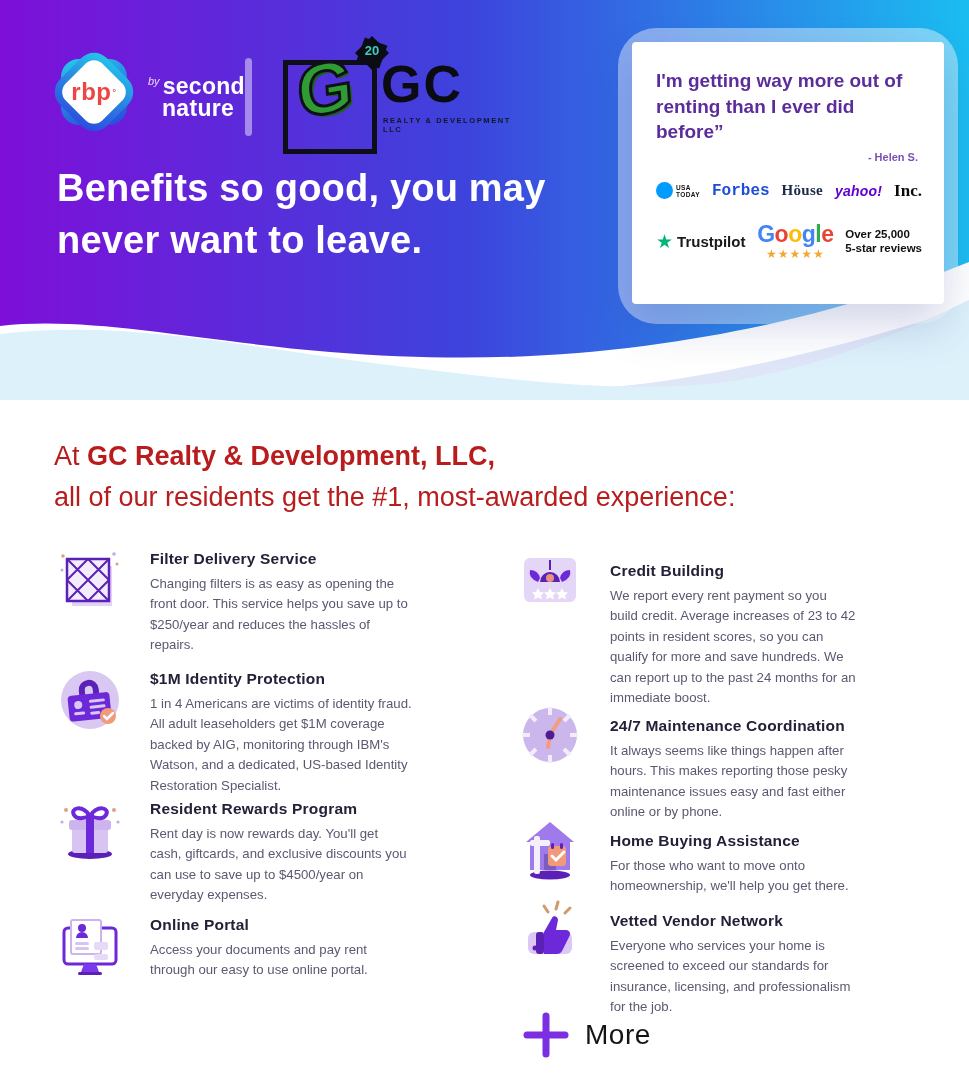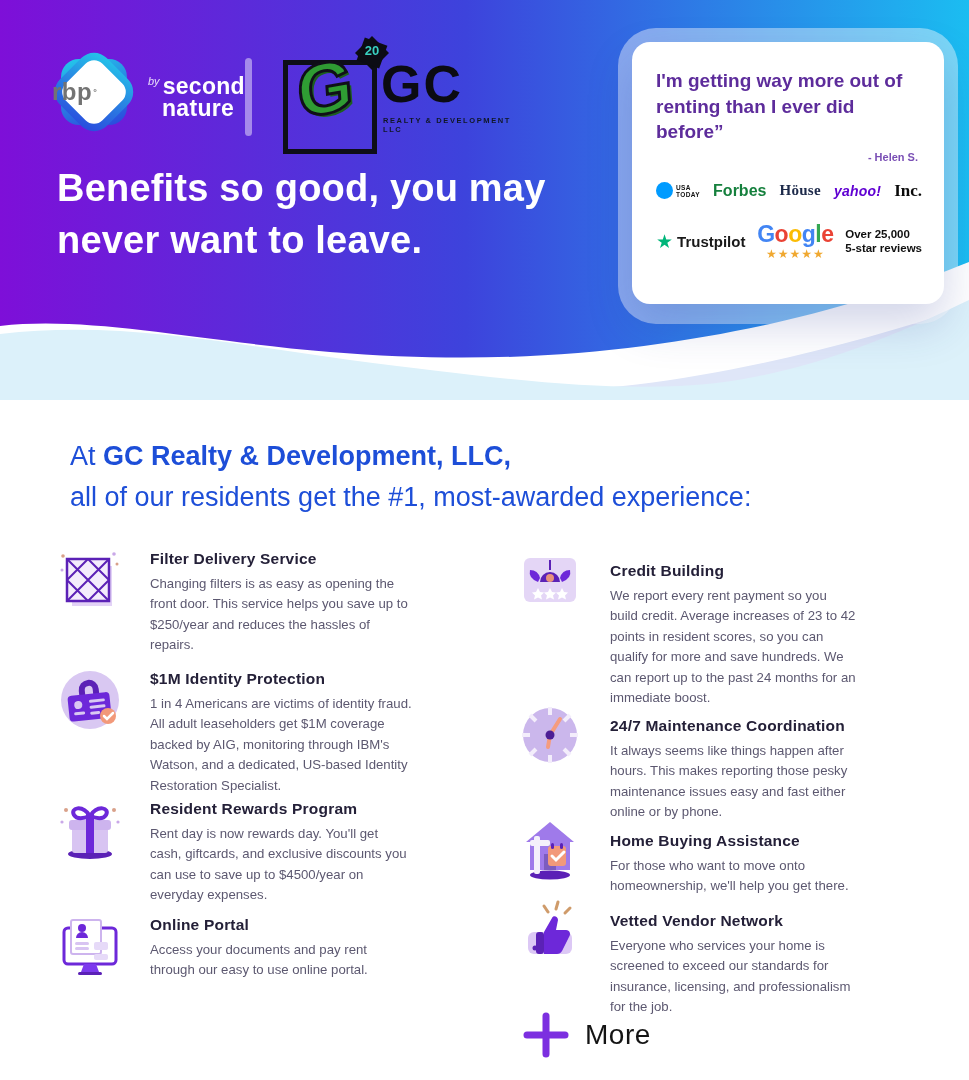--- a/index.html
+++ b/index.html
@@ -8,22 +8,22 @@
   
   .hero-svg{position:absolute;top:0;left:0;width:969px;height:400px;display:block;}
 
   
   .rbp-wrap{position:absolute;left:52px;top:50px;width:84px;height:84px;}
   .rbp-petal{position:absolute;left:9px;top:9px;width:66px;height:66px;border-radius:18px;
     background:linear-gradient(160deg,#23cdea 0%,#2a7be2 55%,#2a46dd 100%);}
   .rbp-petal.r45{transform:rotate(45deg);}
   .rbp-core{position:absolute;left:16px;top:16px;width:52px;height:52px;border-radius:12px;
     background:#ffffff;transform:rotate(45deg);}
-  .rbp-text{position:absolute;left:0;top:0;width:84px;height:84px;display:flex;align-items:center;
-    color:#737373;font-weight:bold;font-size:24px;letter-spacing:.5px;}
+  .rbp-text{position:absolute;left:0;top:0;width:84px;height:84px;display:flex;align-items:center;justify-content:center;
+    color:#ef4444;font-weight:bold;font-size:24px;letter-spacing:.5px;}
   .rbp-text sup{font-size:9px;margin-left:1px;}
   .byline{position:absolute;left:148px;top:76px;color:#fff;line-height:.95;}
   .byline .by{font-size:11px;opacity:.85;font-style:italic;margin-right:3px;vertical-align:top;}
   .byline .sn{font-weight:bold;font-size:23px;letter-spacing:.3px;}
   .byline .sn div{text-align:left;}
   .logo-sep{position:absolute;left:245px;top:58px;width:7px;height:78px;border-radius:4px;background:rgba(255,255,255,.45);}
 
   
   .gc-wrap{position:absolute;left:283px;top:44px;width:250px;height:104px;color:#0b0b14;}
   .gc-frame{position:absolute;left:0;top:16px;width:84px;height:84px;border:5px solid #0e0e18;}
@@ -38,49 +38,49 @@
   .gc-badge .num{position:absolute;left:0;top:5px;width:30px;text-align:center;font-size:13px;font-weight:900;color:#39d0c0;}
 
   
   .headline{position:absolute;left:57px;top:162px;width:560px;color:#ffffff;font-size:38px;line-height:1.38;letter-spacing:.2px;}
   .headline .light{font-weight:bold;}
   .headline .bold{font-weight:bold;}
 
   
   .card-halo{position:absolute;left:618px;top:28px;width:340px;height:296px;border-radius:38px;
     background:rgba(255,255,255,.42);}
-  .card{position:absolute;left:632px;top:42px;width:312px;height:262px;border-radius:18px;background:#ffffff;
+  .card{position:absolute;left:632px;top:42px;width:312px;height:262px;border-radius:4px;background:#ffffff;
     box-shadow:0 20px 45px rgba(45,60,150,.22);padding:26px 22px 0 24px;box-sizing:border-box;}
   .quote{color:#5d2c9b;font-weight:bold;font-size:19px;line-height:1.35;}
   .quote-attr{color:#7a4fb5;font-size:11px;font-weight:bold;text-align:right;margin-top:6px;padding-right:4px;}
   .media-row{display:flex;align-items:center;justify-content:space-between;margin-top:18px;}
   .usat{display:flex;align-items:center;gap:3px;}
   .usat-dot{width:17px;height:17px;border-radius:50%;background:#009bff;}
   .usat-txt{font-size:6.5px;font-weight:900;line-height:1.1;color:#111;letter-spacing:.4px;}
-  .forbes{font-family:Liberation Sans, sans-serif;font-weight:bold;font-size:16px;color:#15803d;}
+  .forbes{font-family:Liberation Mono, monospace;font-weight:bold;font-size:16px;color:#1d4ed8;}
   .house{font-family:"Liberation Serif",serif;font-weight:900;font-size:15px;color:#1d2a4a;letter-spacing:.3px;}
   .yahoo{font-weight:900;font-size:14px;color:#6001d2;font-style:italic;letter-spacing:.2px;}
   .inc{font-family:"Liberation Serif",serif;font-weight:900;font-size:17px;color:#0a0a0a;}
   .rating-row{display:flex;align-items:center;justify-content:space-between;margin-top:22px;}
   .tp{display:flex;align-items:center;gap:4px;}
   .tp-star{color:#00b67a;font-size:19px;line-height:1;}
   .tp-name{font-size:15px;font-weight:bold;color:#191919;}
   .google-block{text-align:center;line-height:1;}
   .google{font-size:23px;font-weight:bold;letter-spacing:-.5px;text-align:center;}
   .google span:nth-child(1){color:#4285f4;}
   .google span:nth-child(2){color:#ea4335;}
   .google span:nth-child(3){color:#fbbc05;}
   .google span:nth-child(4){color:#4285f4;}
   .google span:nth-child(5){color:#34a853;}
   .google span:nth-child(6){color:#ea4335;}
   .gstars{color:#f0a830;font-size:12px;letter-spacing:1px;margin-top:2px;}
   .reviews{font-size:11.5px;font-weight:bold;color:#101010;line-height:1.25;}
 
   
-  .section-heading{position:absolute;left:70px;top:436px;width:820px;color:#1d4ed8;font-size:27px;line-height:1.5;}
+  .section-heading{position:absolute;left:54px;top:436px;width:820px;color:#b91c1c;font-size:27px;line-height:1.5;}
   .section-heading .b{font-weight:bold;}
 
   .benefit{position:absolute;display:flex;align-items:flex-start;}
   .benefit .icon-box{width:64px;height:64px;flex:0 0 64px;margin-right:28px;position:relative;}
   .benefit .txt{padding-top:2px;}
   .benefit h3{margin:0 0 6px 0;font-size:15.5px;font-weight:bold;color:#242038;letter-spacing:.2px;}
   .benefit p{margin:0;font-size:13.2px;line-height:1.55;color:#5c5870;}
   .colL .txt{width:262px;}
   .colR .txt{width:248px;margin-top:12px;}
 

